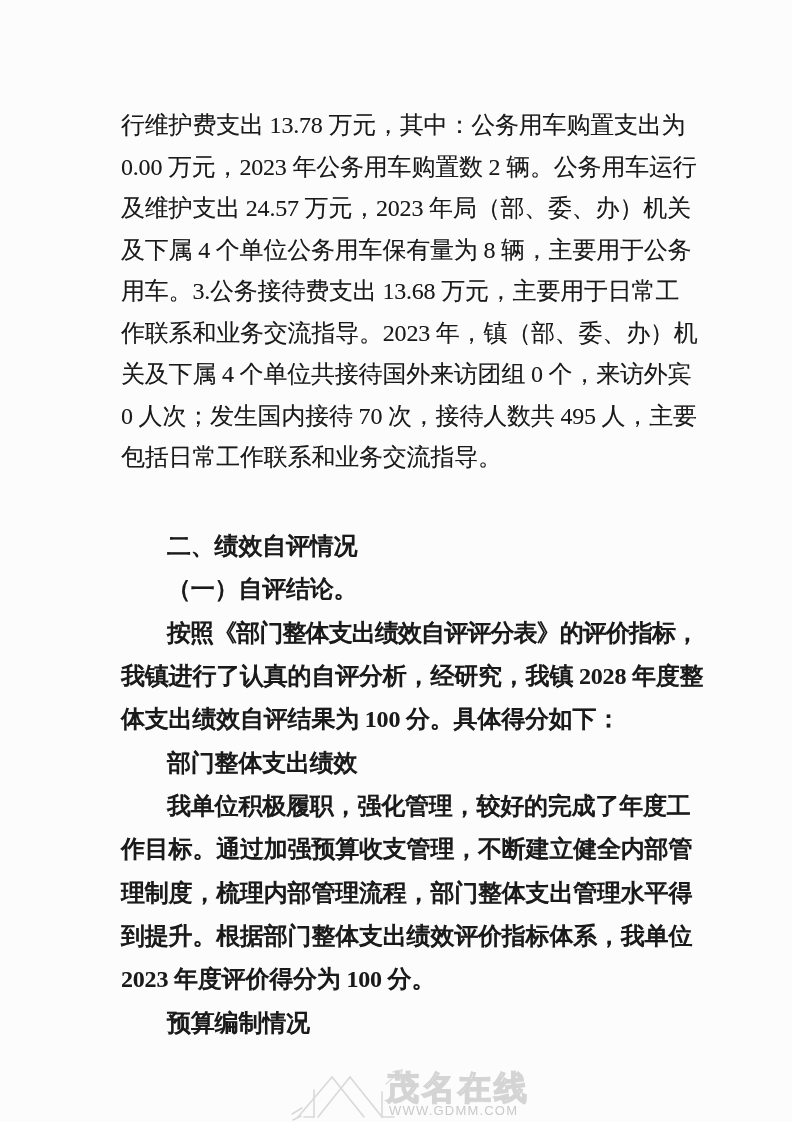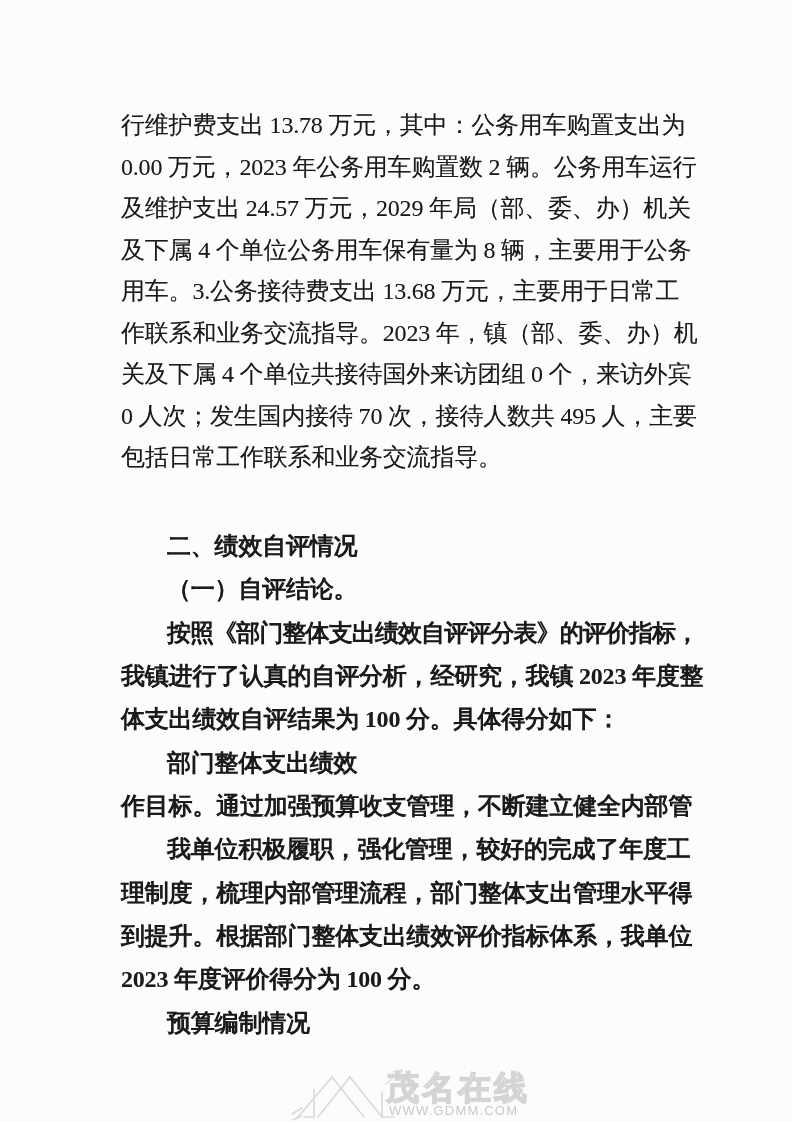--- a/index.html
+++ b/index.html
@@ -60,38 +60,38 @@
   }
 </style>
 </head>
 <body>
 
 <div class="page">
 
   <div id="block-a" class="textblock">
       <div class="line justify">行维护费支出 13.78 万元，其中：公务用车购置支出为</div>
       <div class="line justify">0.00 万元，2023 年公务用车购置数 2 辆。公务用车运行</div>
-      <div class="line justify">及维护支出 24.57 万元，2029 年局（部、委、办）机关</div>
+      <div class="line justify">及维护支出 24.57 万元，2023 年局（部、委、办）机关</div>
       <div class="line justify">及下属 4 个单位公务用车保有量为 8 辆，主要用于公务</div>
       <div class="line justify">用车。3.公务接待费支出 13.68 万元，主要用于日常工</div>
       <div class="line justify">作联系和业务交流指导。2023 年，镇（部、委、办）机</div>
       <div class="line justify">关及下属 4 个单位共接待国外来访团组 0 个，来访外宾</div>
       <div class="line justify">0 人次；发生国内接待 70 次，接待人数共 495 人，主要</div>
       <div class="line left">包括日常工作联系和业务交流指导。</div>
     </div>
 
   <div id="block-b" class="textblock">
       <div class="line left indent">二、绩效自评情况</div>
       <div class="line left indent">（一）自评结论。</div>
       <div class="line justify indent tight">按照《部门整体支出绩效自评评分表》的评价指标，</div>
-      <div class="line justify">我镇进行了认真的自评分析，经研究，我镇 2023 年度整</div>
+      <div class="line justify">我镇进行了认真的自评分析，经研究，我镇 2028 年度整</div>
       <div class="line left">体支出绩效自评结果为 100 分。具体得分如下：</div>
       <div class="line left indent">部门整体支出绩效</div>
+      <div class="line justify indent">我单位积极履职，强化管理，较好的完成了年度工</div>
       <div class="line justify">作目标。通过加强预算收支管理，不断建立健全内部管</div>
-      <div class="line justify indent">我单位积极履职，强化管理，较好的完成了年度工</div>
       <div class="line justify">理制度，梳理内部管理流程，部门整体支出管理水平得</div>
       <div class="line justify">到提升。根据部门整体支出绩效评价指标体系，我单位</div>
       <div class="line left">2023 年度评价得分为 100 分。</div>
       <div class="line left indent">预算编制情况</div>
     </div>
 
   <div class="watermark">
     <svg class="wm-logo" width="122" height="58" viewBox="0 0 122 58" fill="none">
       <g stroke="#d9d9d9" stroke-width="1.6" fill="none" stroke-linecap="round">
         <path d="M2,50 L12,44"></path>

